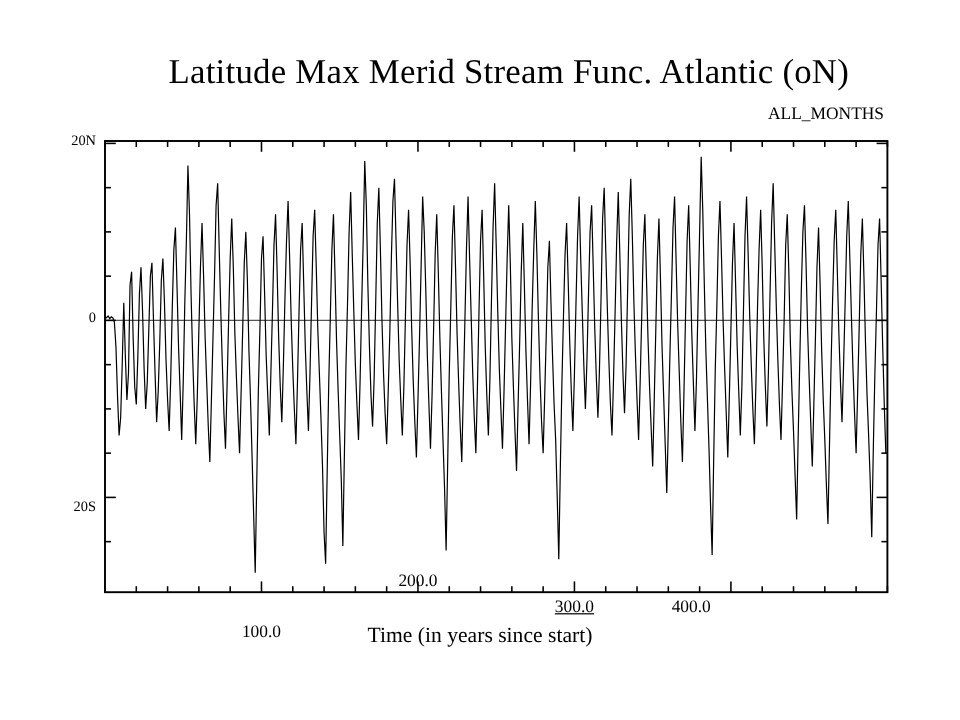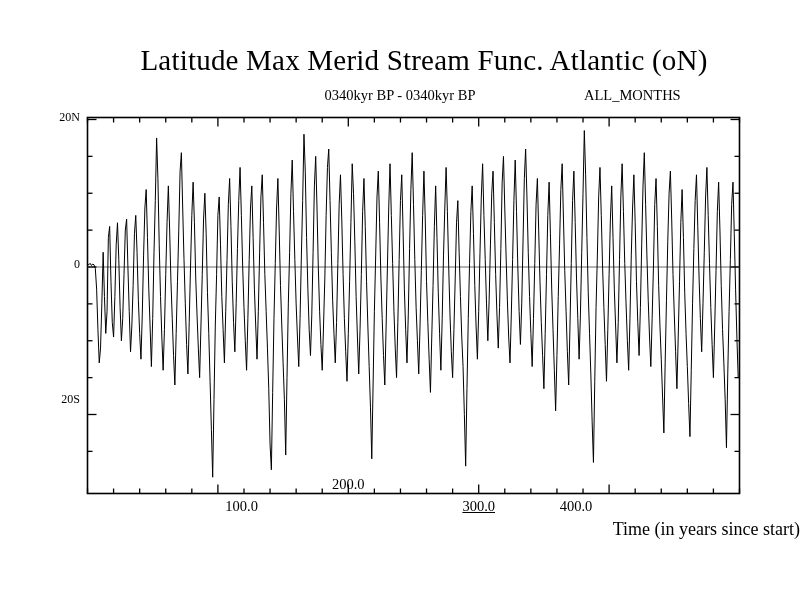--- a/index.html
+++ b/index.html
@@ -14,47 +14,46 @@
     position:absolute;left:0;top:44px;width:800px;
     text-align:center;font-size:29px;letter-spacing:.2px;
     font-family:"Liberation Serif",serif;white-space:nowrap;margin-left:24px;
   }
   .sub{
     position:absolute;top:87px;font-size:14.5px;
     font-family:"Liberation Serif",serif;white-space:nowrap;
   }
   #sub-left{left:88px;}
   #sub-center{left:0;width:800px;text-align:center;}
-  #sub-right{left:584px;}
+  #sub-right{left:640px;}
 
   #plotwrap{position:absolute;left:0;top:0;width:800px;height:600px;}
   svg{display:block;}
 
   .ylab{
     position:absolute;font-size:12px;text-align:right;
     font-family:"Liberation Serif",serif;white-space:nowrap;
   }
   .xlab{
     position:absolute;font-size:14.5px;text-align:center;
     font-family:"Liberation Serif",serif;white-space:nowrap;
   }
   #xaxis-title{
     position:absolute;left:0;top:519px;width:800px;
-    text-align:right;font-size:18px;
+    text-align:center;font-size:18px;
     font-family:"Liberation Serif",serif;white-space:nowrap;
   }
 </style>
 </head>
 <body>
 
 <div id="page">
 
   <div id="title">Latitude Max Merid Stream Func. Atlantic (oN)</div>
 
-  <div class="sub" id="sub-center">0340kyr BP - 0340kyr BP</div>
   <div class="sub" id="sub-right">ALL_MONTHS</div>
 
   <div id="plotwrap">
     <svg width="800" height="600" viewBox="0 0 800 600">
       <g id="frame">
         <rect x="87.5" y="117.5" width="652" height="376" fill="none" stroke="#000" stroke-width="1.6"></rect>
       </g>
       <g id="zeroline">
           <line x1="87.5" y1="267" x2="739.5" y2="267" stroke="#555" stroke-width="0.9"></line>
         </g>
@@ -136,24 +135,24 @@
         </g>
       <g id="dataline">
           <path d="M87.50,264.05L88.80,264.79L90.11,263.31L91.41,265.52L92.72,264.05L94.02,264.79L95.32,268.48L96.63,289.13L97.93,329.69L99.24,362.88L100.54,348.13L101.84,303.88L103.15,252.25L104.45,296.50L105.76,333.38L107.06,311.25L108.36,237.50L109.67,226.44L110.97,281.75L112.28,322.31L113.58,337.06L114.88,296.50L116.19,244.88L117.49,222.75L118.80,259.63L120.10,307.56L121.40,340.75L122.71,318.63L124.01,274.38L125.32,230.13L126.62,219.06L127.92,267.00L129.23,311.25L130.53,351.81L131.84,326.00L133.14,285.44L134.44,233.81L135.75,215.38L137.05,252.25L138.36,300.19L139.66,333.38L140.96,359.19L142.27,314.94L143.57,255.94L144.88,208.00L146.18,189.56L147.48,237.50L148.79,289.13L150.09,326.00L151.40,366.56L152.70,318.63L154.00,252.25L155.31,200.63L156.61,137.94L157.92,178.50L159.22,244.88L160.52,296.50L161.83,337.06L163.13,370.25L164.44,329.69L165.74,274.38L167.04,222.75L168.35,185.88L169.65,230.13L170.96,281.75L172.26,318.63L173.56,355.50L174.87,385.00L176.17,333.38L177.48,281.75L178.78,230.13L180.08,171.13L181.39,152.69L182.69,208.00L184.00,259.63L185.30,303.88L186.60,344.44L187.91,373.94L189.21,322.31L190.52,267.00L191.82,215.38L193.12,182.19L194.43,222.75L195.73,278.06L197.04,314.94L198.34,348.13L199.64,377.63L200.95,326.00L202.25,274.38L203.56,219.06L204.86,193.25L206.16,233.81L207.47,292.81L208.77,333.38L210.08,381.31L211.38,429.25L212.68,477.19L213.99,399.75L215.29,326.00L216.60,274.38L217.90,215.38L219.20,196.94L220.51,244.88L221.81,296.50L223.12,329.69L224.42,362.88L225.72,311.25L227.03,259.63L228.33,204.31L229.64,178.50L230.94,226.44L232.24,281.75L233.55,322.31L234.85,351.81L236.16,303.88L237.46,248.56L238.76,200.63L240.07,167.44L241.37,215.38L242.68,267.00L243.98,307.56L245.28,340.75L246.59,370.25L247.89,318.63L249.20,259.63L250.50,208.00L251.80,185.88L253.11,237.50L254.41,289.13L255.72,326.00L257.02,359.19L258.32,311.25L259.63,252.25L260.93,196.94L262.24,174.81L263.54,222.75L264.84,274.38L266.15,311.25L267.45,348.13L268.76,388.69L270.06,444.00L271.36,469.81L272.67,392.38L273.97,318.63L275.28,263.31L276.58,208.00L277.88,178.50L279.19,230.13L280.49,285.44L281.80,326.00L283.10,362.88L284.40,399.75L285.71,455.06L287.01,377.63L288.32,303.88L289.62,252.25L290.92,193.25L292.23,160.06L293.53,211.69L294.84,259.63L296.14,303.88L297.44,337.06L298.75,366.56L300.05,318.63L301.36,255.94L302.66,200.63L303.96,134.25L305.27,171.13L306.57,237.50L307.88,289.13L309.18,329.69L310.48,355.50L311.79,314.94L313.09,252.25L314.40,185.88L315.70,156.38L317.00,208.00L318.31,267.00L319.61,311.25L320.92,344.44L322.22,370.25L323.52,326.00L324.83,278.06L326.13,215.38L327.44,167.44L328.74,149.00L330.04,200.63L331.35,252.25L332.65,300.19L333.96,333.38L335.26,362.88L336.56,322.31L337.87,263.31L339.17,204.31L340.48,174.81L341.78,219.06L343.08,274.38L344.39,318.63L345.69,351.81L347.00,381.31L348.30,333.38L349.60,281.75L350.91,222.75L352.21,163.75L353.52,193.25L354.82,241.19L356.12,296.50L357.43,337.06L358.73,373.94L360.04,329.69L361.34,274.38L362.64,211.69L363.95,178.50L365.25,226.44L366.56,281.75L367.86,326.00L369.16,366.56L370.47,407.13L371.77,458.75L373.08,385.00L374.38,311.25L375.68,255.94L376.99,196.94L378.29,171.13L379.60,222.75L380.90,278.06L382.20,318.63L383.51,355.50L384.81,385.00L386.12,326.00L387.42,267.00L388.72,208.00L390.03,163.75L391.33,215.38L392.64,263.31L393.94,311.25L395.24,348.13L396.55,377.63L397.85,322.31L399.16,259.63L400.46,200.63L401.76,174.81L403.07,230.13L404.37,289.13L405.68,329.69L406.98,362.88L408.28,314.94L409.59,248.56L410.89,189.56L412.20,152.69L413.50,204.31L414.80,259.63L416.11,307.56L417.41,340.75L418.72,373.94L420.02,326.00L421.32,270.69L422.63,215.38L423.93,171.13L425.24,219.06L426.54,281.75L427.84,322.31L429.15,359.19L430.45,392.38L431.76,337.06L433.06,285.44L434.36,226.44L435.67,185.88L436.97,237.50L438.28,292.81L439.58,333.38L440.88,370.25L442.19,318.63L443.49,255.94L444.80,208.00L446.10,167.44L447.40,211.69L448.71,267.00L450.01,314.94L451.32,351.81L452.62,377.63L453.92,329.69L455.23,278.06L456.53,222.75L457.84,200.63L459.14,252.25L460.44,296.50L461.75,337.06L463.05,366.56L464.36,414.50L465.66,466.13L466.96,388.69L468.27,318.63L469.57,263.31L470.88,211.69L472.18,185.88L473.48,233.81L474.79,285.44L476.09,326.00L477.40,359.19L478.70,311.25L480.00,252.25L481.31,196.94L482.61,163.75L483.92,215.38L485.22,259.63L486.52,303.88L487.83,340.75L489.13,300.19L490.44,244.88L491.74,193.25L493.04,171.13L494.35,222.75L495.65,274.38L496.96,314.94L498.26,348.13L499.56,307.56L500.87,248.56L502.17,182.19L503.48,156.38L504.78,208.00L506.08,255.94L507.39,300.19L508.69,337.06L510.00,362.88L511.30,314.94L512.60,259.63L513.91,200.63L515.21,160.06L516.52,211.69L517.82,267.00L519.12,311.25L520.43,344.44L521.73,303.88L523.04,241.19L524.34,178.50L525.64,149.00L526.95,196.94L528.25,252.25L529.56,296.50L530.86,333.38L532.16,366.56L533.47,318.63L534.77,263.31L536.08,204.31L537.38,178.50L538.68,230.13L539.99,281.75L541.29,322.31L542.60,355.50L543.90,388.69L545.20,333.38L546.51,274.38L547.81,215.38L549.12,182.19L550.42,233.81L551.72,289.13L553.03,329.69L554.33,370.25L555.64,410.81L556.94,355.50L558.24,296.50L559.55,244.88L560.85,189.56L562.16,163.75L563.46,219.06L564.76,270.69L566.07,311.25L567.37,351.81L568.68,385.00L569.98,326.00L571.28,263.31L572.59,200.63L573.89,171.13L575.20,222.75L576.50,278.06L577.80,318.63L579.11,359.19L580.41,314.94L581.72,252.25L583.02,193.25L584.32,130.56L585.63,174.81L586.93,237.50L588.24,292.81L589.54,333.38L590.84,373.94L592.15,421.88L593.45,462.44L594.76,381.31L596.06,307.56L597.36,255.94L598.67,196.94L599.97,167.44L601.28,215.38L602.58,267.00L603.88,307.56L605.19,344.44L606.49,381.31L607.80,329.69L609.10,274.38L610.40,219.06L611.71,185.88L613.01,237.50L614.32,289.13L615.62,326.00L616.92,362.88L618.23,322.31L619.53,259.63L620.84,196.94L622.14,163.75L623.44,211.69L624.75,263.31L626.05,303.88L627.36,340.75L628.66,370.25L629.96,318.63L631.27,255.94L632.57,208.00L633.88,174.81L635.18,222.75L636.48,281.75L637.79,322.31L639.09,355.50L640.40,307.56L641.70,244.88L643.00,185.88L644.31,152.69L645.61,204.31L646.92,255.94L648.22,300.19L649.52,337.06L650.83,366.56L652.13,318.63L653.44,267.00L654.74,204.31L656.04,178.50L657.35,226.44L658.65,285.44L659.96,326.00L661.26,359.19L662.56,396.06L663.87,432.94L665.17,362.88L666.48,300.19L667.78,241.19L669.08,193.25L670.39,171.13L671.69,219.06L673.00,274.38L674.30,314.94L675.60,351.81L676.91,388.69L678.21,337.06L679.52,281.75L680.82,222.75L682.12,189.56L683.43,237.50L684.73,292.81L686.04,333.38L687.34,366.56L688.64,403.44L689.95,436.63L691.25,370.25L692.56,303.88L693.86,248.56L695.16,200.63L696.47,174.81L697.77,226.44L699.08,278.06L700.38,318.63L701.68,351.81L702.99,303.88L704.29,252.25L705.60,196.94L706.90,167.44L708.20,215.38L709.51,263.31L710.81,307.56L712.12,344.44L713.42,377.63L714.72,326.00L716.03,270.69L717.33,211.69L718.64,182.19L719.94,230.13L721.24,285.44L722.55,329.69L723.85,362.88L725.16,399.75L726.46,447.69L727.76,373.94L729.07,311.25L730.37,259.63L731.68,204.31L732.98,182.19L734.28,233.81L735.59,289.13L736.89,337.06L738.20,377.63" fill="none" stroke="#000000" stroke-width="1" stroke-linejoin="miter" stroke-linecap="butt"></path>
         </g>
     </svg>
   </div>
 
   <div id="ylabels">
       <div class="ylab" style="left: 18px; width: 62px; top: 109.5px;">20N</div>
       <div class="ylab" style="left: 18px; width: 62px; top: 257px;">0</div>
-      <div class="ylab" style="left: 18px; width: 62px; top: 392px;">20S</div>
+      <div class="ylab" style="left: 18px; width: 62px; top: 415px;">20S</div>
     </div>
   <div id="xlabels">
-      <div class="xlab" style="left: 177.9px; width: 80px; top: 498px; text-align: right;">100.0</div>
+      <div class="xlab" style="left: 177.9px; width: 80px; top: 519px;">100.0</div>
       <div class="xlab" style="left: 308.3px; width: 80px; top: 476px;">200.0</div>
       <div class="xlab" style="left: 438.7px; width: 80px; top: 498px; text-decoration: underline;">300.0</div>
       <div class="xlab" style="left: 536px; width: 80px; top: 498px;">400.0</div>
     </div>
 
   <div id="xaxis-title">Time (in years since start)</div>
 
 </div>
 
 </body></html>

